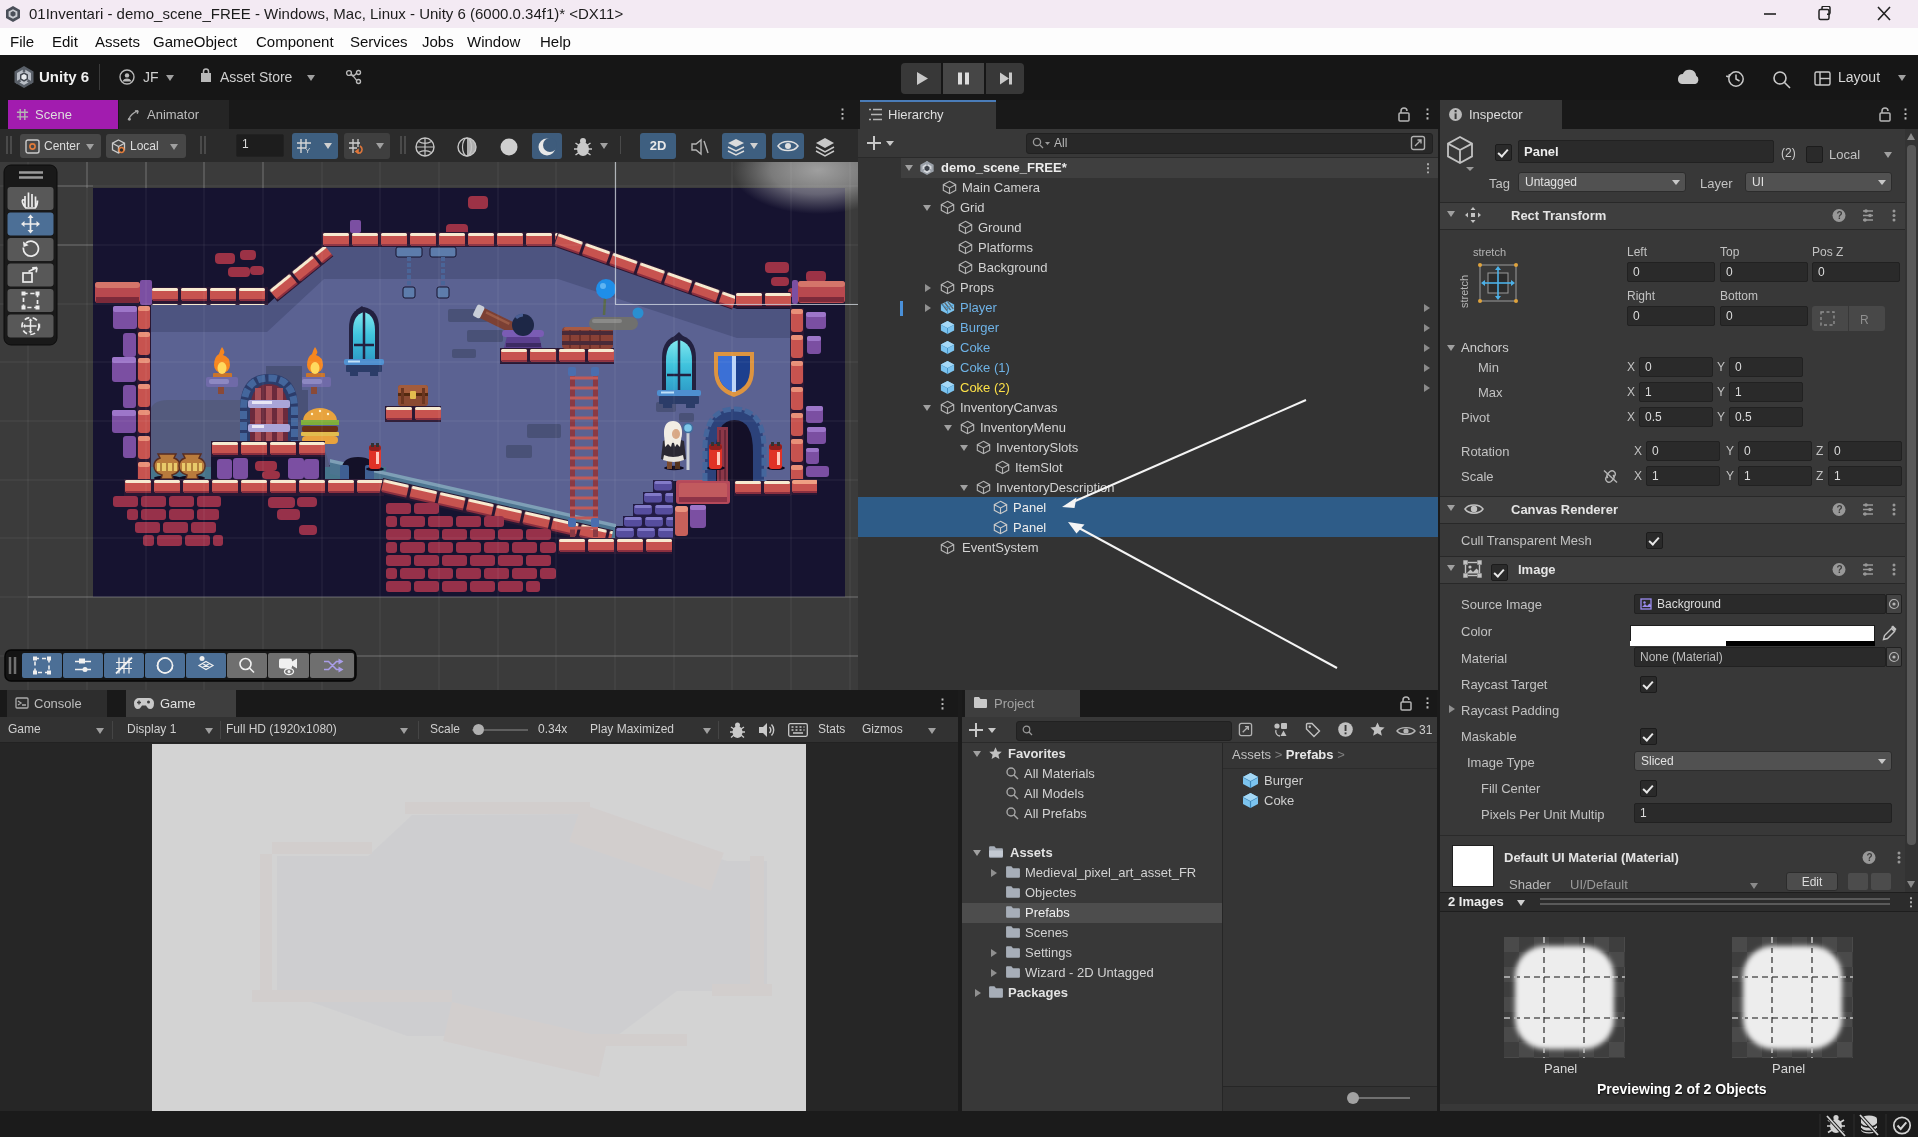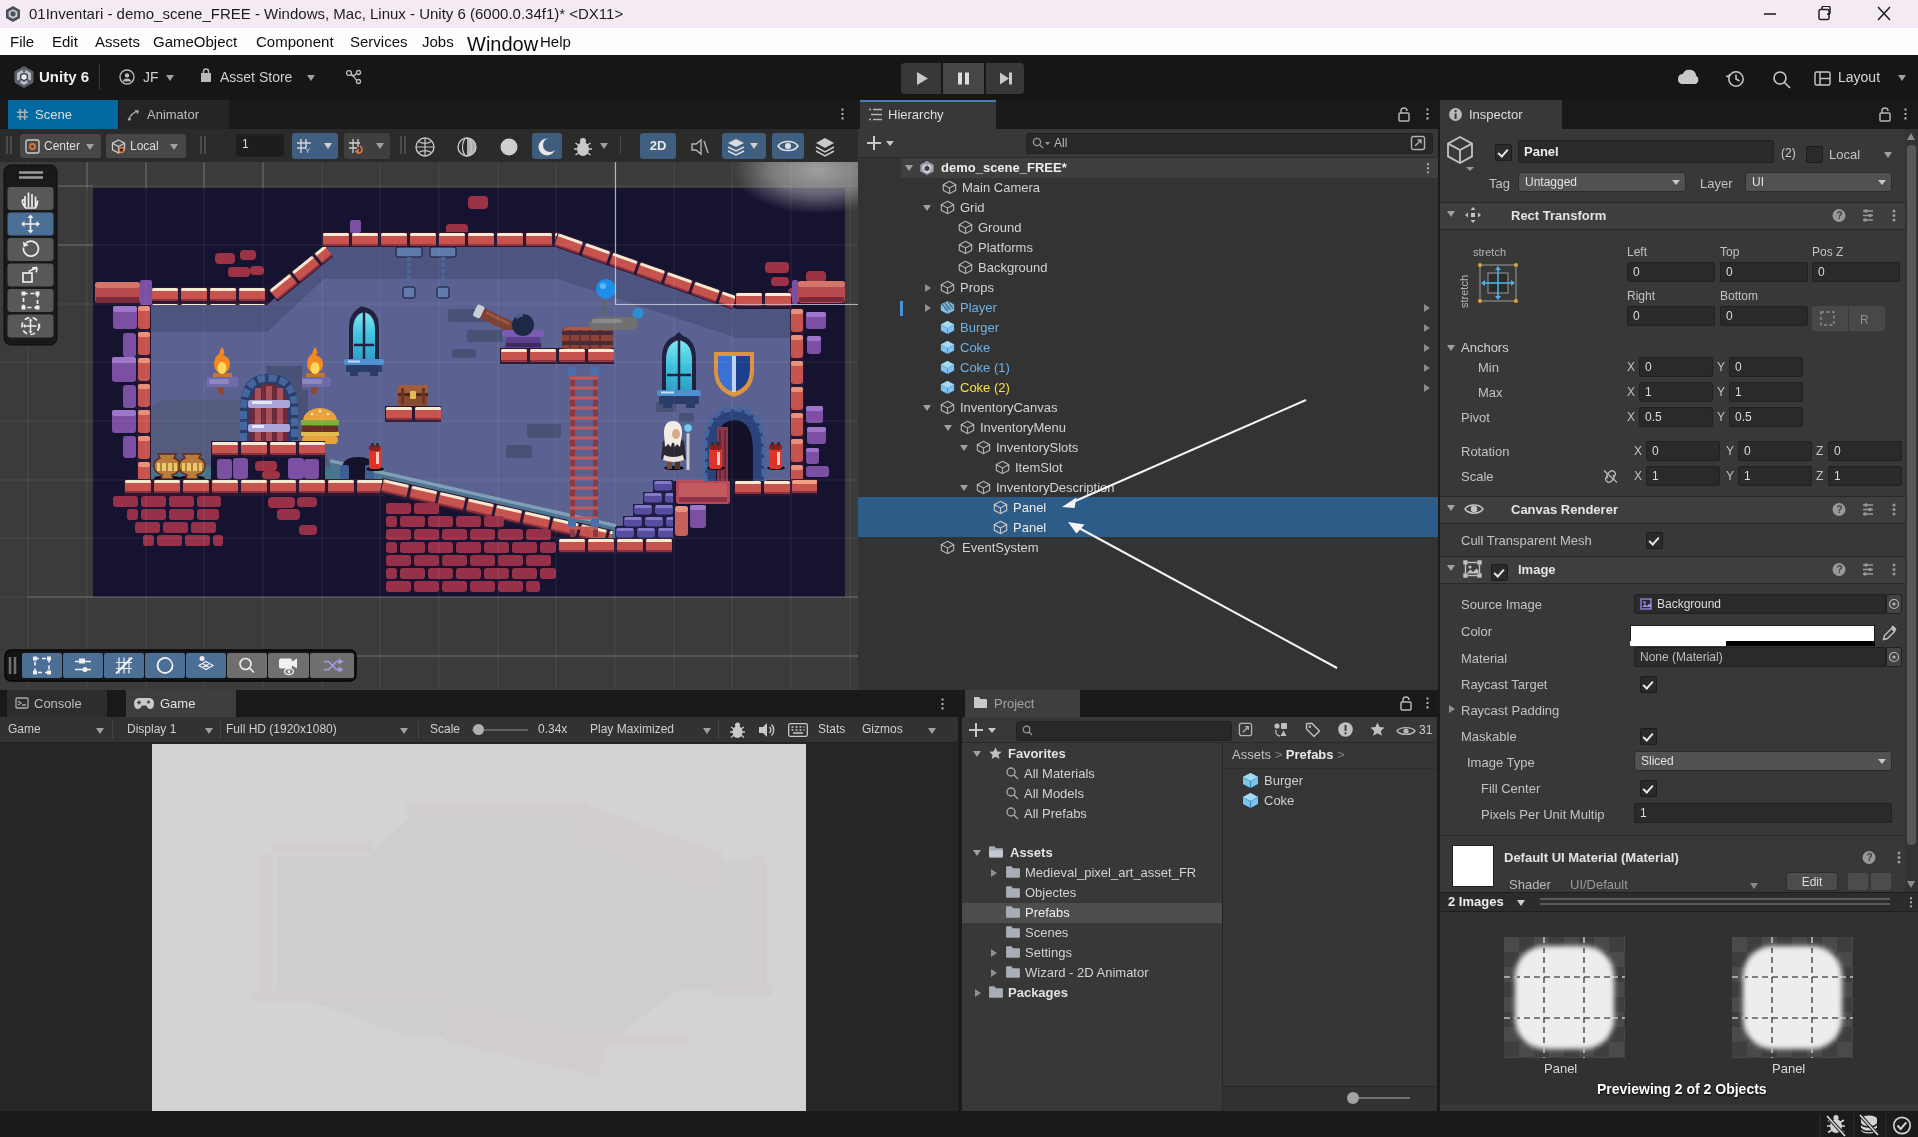--- a/index.html
+++ b/index.html
@@ -1,16 +1,16 @@
 <!DOCTYPE html>
 <html><head><meta charset="utf-8"><style>
 html,body{margin:0;padding:0;width:1918px;height:1137px;overflow:hidden;background:#1b1b1b;font-family:"Liberation Sans",sans-serif;-webkit-font-smoothing:antialiased;}
 .a{position:absolute;}
 .tx{position:absolute;white-space:nowrap;}
-.tab{position:absolute;top:100px;height:29px;background:#0369a1;color:#dedede;font-size:13px;line-height:29px;}
+.tab{position:absolute;top:100px;height:29px;background:#a21caf;color:#dedede;font-size:13px;line-height:29px;}
 .fld{position:absolute;background:#2a2a2a;border:1px solid #212121;border-radius:2px;color:#dcdcdc;font-size:12px;line-height:18px;padding-left:5px;box-sizing:border-box;}
 .dd{position:absolute;background:#515151;border:1px solid #2c2c2c;border-radius:3px;color:#e2e2e2;font-size:12px;line-height:18px;padding-left:6px;box-sizing:border-box;}
 .dd:after{content:"";position:absolute;right:5px;top:7px;border-left:4px solid transparent;border-right:4px solid transparent;border-top:5px solid #c8c8c8;}
 .lbl{position:absolute;color:#c2c2c2;font-size:12px;white-space:nowrap;}
 .hdr{position:absolute;left:1440px;width:466px;height:26px;background:#3e3e3e;border-top:1px solid #282828;border-bottom:1px solid #282828;}
 .cb{position:absolute;width:15px;height:15px;background:#2a2a2a;border:1px solid #1c1c1c;border-radius:2px;}
 .cb.on:after{content:"";position:absolute;left:2px;top:4px;width:8px;height:4px;border-left:2px solid #e8e8e8;border-bottom:2px solid #e8e8e8;transform:rotate(-48deg);}
 .arrR{width:0;height:0;border-top:4px solid transparent;border-bottom:4px solid transparent;border-left:6px solid #909090;position:absolute;}
 .arrD{width:0;height:0;border-left:4px solid transparent;border-right:4px solid transparent;border-top:6px solid #a0a0a0;position:absolute;}
 .row{position:absolute;height:20px;line-height:20px;font-size:13px;color:#d2d2d2;white-space:nowrap;}
@@ -31,21 +31,21 @@
   </svg>
 
 <div class="a" style="left:0;top:28px;width:1918px;height:27px;background:#fdfdfd;"></div>
 <div class="tx" style="left:10px;top:33px;font-size:15px;color:#0d0d0d;">File</div>
 <div class="tx" style="left:52px;top:33px;font-size:15px;color:#0d0d0d;">Edit</div>
 <div class="tx" style="left:95px;top:33px;font-size:15px;color:#0d0d0d;">Assets</div>
 <div class="tx" style="left:153px;top:33px;font-size:15px;color:#0d0d0d;">GameObject</div>
 <div class="tx" style="left:256px;top:33px;font-size:15px;color:#0d0d0d;">Component</div>
 <div class="tx" style="left:350px;top:33px;font-size:15px;color:#0d0d0d;">Services</div>
 <div class="tx" style="left:422px;top:33px;font-size:15px;color:#0d0d0d;">Jobs</div>
-<div class="tx" style="left:467px;top:33px;font-size:20px;color:#0d0d0d;">Window</div>
+<div class="tx" style="left:467px;top:33px;font-size:15px;color:#0d0d0d;">Window</div>
 <div class="tx" style="left:540px;top:33px;font-size:15px;color:#0d0d0d;">Help</div>
 
 <div class="a" style="left:0;top:55px;width:1918px;height:45px;background:#161616;"></div>
 <svg class="a" style="left:13px;top:65px" width="22" height="24" viewBox="0 0 22 24">
     <path d="M11 1 L20.5 6.5 V17.5 L11 23 L1.5 17.5 V6.5 Z" fill="#5a6069"></path>
     <path d="M11 4 L18 8 V16 L11 20 L4 16 V8 Z" fill="#b9bec6"></path>
     <path d="M11 7.2 l4 2.3 v4.9 l-4 2.3 -4-2.3 V9.5 Z" fill="#41464e"></path>
     <path d="M11 2 v5 M3 18 l4.5-2.6 M19 18 l-4.5-2.6" stroke="#5a6069" stroke-width="2.6"></path>
     <path d="M11 9 l2.6 1.5 v3 L11 15 l-2.6-1.5 v-3 Z" fill="#e8eaed"></path>
   </svg>
@@ -1432,21 +1432,21 @@
 <div class="row" style="left:1025px;top:923px;">Scenes</div>
 <div class="arrR" style="left:991px;top:949px;"></div>
 <svg class="a" style="left:1005px;top:945px" width="16" height="14" viewBox="0 0 15 13">
       <path d="M1 2 a1 1 0 0 1 1 -1 h4 l1.5 2 H13 a1 1 0 0 1 1 1 v7 a1 1 0 0 1 -1 1 H2 a1 1 0 0 1 -1 -1 Z" fill="#a7aeb8"></path>
     </svg>
 <div class="row" style="left:1025px;top:943px;">Settings</div>
 <div class="arrR" style="left:991px;top:969px;"></div>
 <svg class="a" style="left:1005px;top:965px" width="16" height="14" viewBox="0 0 15 13">
       <path d="M1 2 a1 1 0 0 1 1 -1 h4 l1.5 2 H13 a1 1 0 0 1 1 1 v7 a1 1 0 0 1 -1 1 H2 a1 1 0 0 1 -1 -1 Z" fill="#a7aeb8"></path>
     </svg>
-<div class="row" style="left:1025px;top:963px;">Wizard - 2D Animator</div>
+<div class="row" style="left:1025px;top:963px;">Wizard - 2D Untagged</div>
 <div class="arrR" style="left:975px;top:989px;"></div>
 <svg class="a" style="left:988px;top:985px" width="16" height="14" viewBox="0 0 15 13">
       <path d="M1 2 a1 1 0 0 1 1 -1 h4 l1.5 2 H13 a1 1 0 0 1 1 1 v7 a1 1 0 0 1 -1 1 H2 a1 1 0 0 1 -1 -1 Z" fill="#a7aeb8"></path>
     </svg>
 <div class="row" style="left:1008px;top:983px;font-weight:bold;color:#e2e2e2;">Packages</div>
 </div>
 
 <div class="tx" style="left:1232px;top:747px;font-size:13px;color:#c0c0c0;">Assets <span style="color:#808080">˃</span> <b style="color:#e8e8e8">Prefabs</b> <span style="color:#808080">˃</span></div>
 <div class="a" style="left:1223px;top:768px;width:214px;height:1px;background:#2c2c2c;"></div>
 <svg class="a" style="left:1242px;top:772px" width="17" height="17" viewBox="0 0 17 17">

